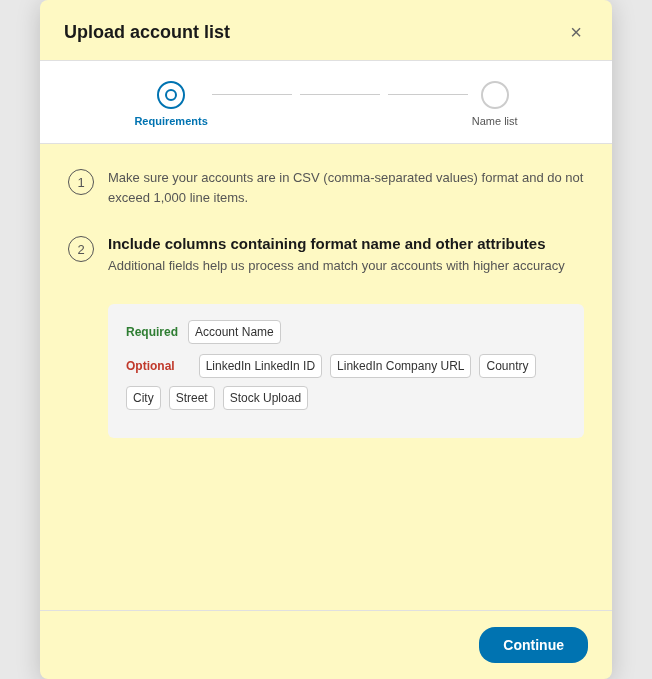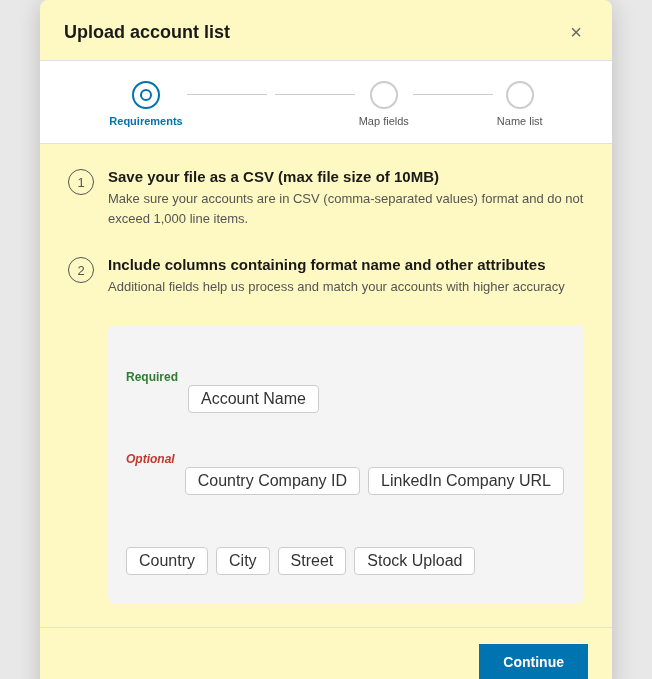--- a/index.html
+++ b/index.html
@@ -143,43 +143,41 @@
     .required-label {
       font-size: 12px;
       color: #2e7d32;
       font-weight: 600;
       margin-right: 2px;
     }
     .optional-label {
       font-size: 12px;
       color: #c0392b;
       font-weight: 600;
-      margin-right: 2px;
-      font-style: italic;
+      margin-right: 16px;
     }
     .tag {
       background: #fff;
       border: 1px solid #ccc;
       border-radius: 4px;
-      padding: 4px 12px;
-      font-size: 16px;
+      padding: 4px 6px;
+      font-size: 12px;
       color: #333;
-      margin-top: 44px;
     }
     .modal-footer {
       display: flex;
       justify-content: flex-end;
       padding: 16px 24px;
       border-top: 1px solid #e0e0e0;
     }
     .continue-btn {
       background: #0073b1;
       color: #fff;
       border: none;
-      border-radius: 0;
+      border-radius: 16px;
       padding: 10px 24px;
       font-size: 14px;
       font-weight: 600;
       cursor: pointer;
     }
   </style>
 </head>
 <body>
 
 <div class="modal">
@@ -196,59 +194,54 @@
           <svg width="14" height="14" viewBox="0 0 14 14" fill="none">
             <circle cx="7" cy="7" r="5" stroke="#0073b1" stroke-width="2" fill="none"></circle>
           </svg>
         </div>
         <span class="step-label active">Requirements</span>
       </div>
       <div class="step-line"></div>
 
       <div class="step-line"></div>
 
-      <div class="step-item">
-        <div class="step-circle"></div>
-        <span class="step-label">Map fields</span>
-      </div>
       <div class="step-line"></div>
 
       <div class="step-item">
         <div class="step-circle"></div>
         <span class="step-label">Name list</span>
       </div>
     </div>
   </div>
 
   <div class="modal-body">
 
     <div class="step-row">
       <div class="step-number">1</div>
       <div class="step-content">
-        <h3>Save your file as a CSV (max file size of 10MB)</h3>
         <p>Make sure your accounts are in CSV (comma-separated values) format and do not exceed 1,000 line items.</p>
       </div>
     </div>
 
     <div class="step-row">
       <div class="step-number">2</div>
       <div class="step-content">
         <h3>Include columns containing format name and other attributes</h3>
         <p>Additional fields help us process and match your accounts with higher accuracy</p>
       </div>
     </div>
 
     <div class="attributes-box">
       <div class="attributes-row">
         <span class="required-label">Required</span>
         <span class="tag">Account Name</span>
       </div>
       <div class="attributes-row">
         <span class="optional-label">Optional</span>
-        <span class="tag">Country Company ID</span>
+        <span class="tag">LinkedIn LinkedIn ID</span>
         <span class="tag">LinkedIn Company URL</span>
         <span class="tag">Country</span>
         <span class="tag">City</span>
         <span class="tag">Street</span>
         <span class="tag">Stock Upload</span>
       </div>
     </div>
   </div>
 
   <div class="modal-footer">

